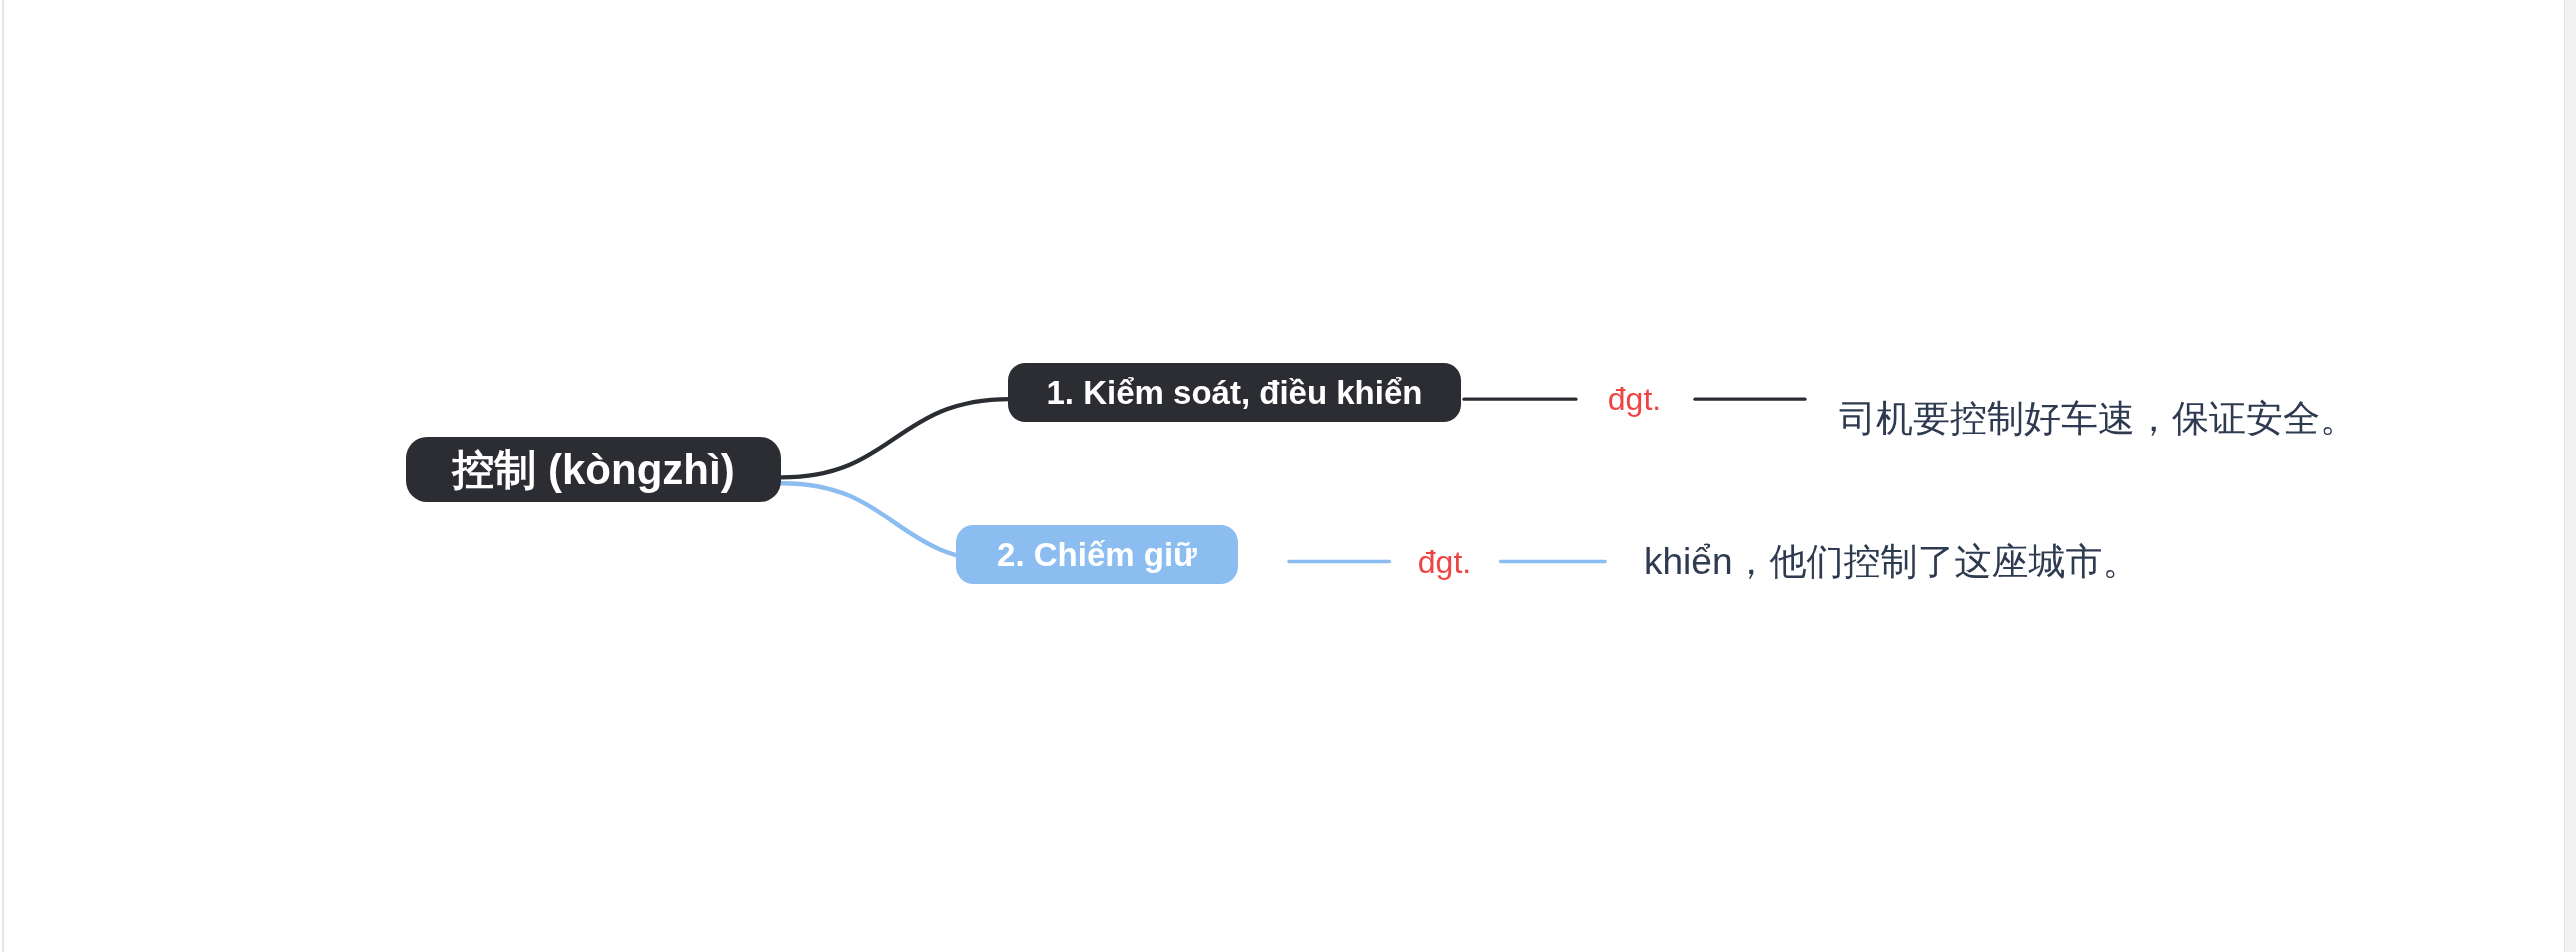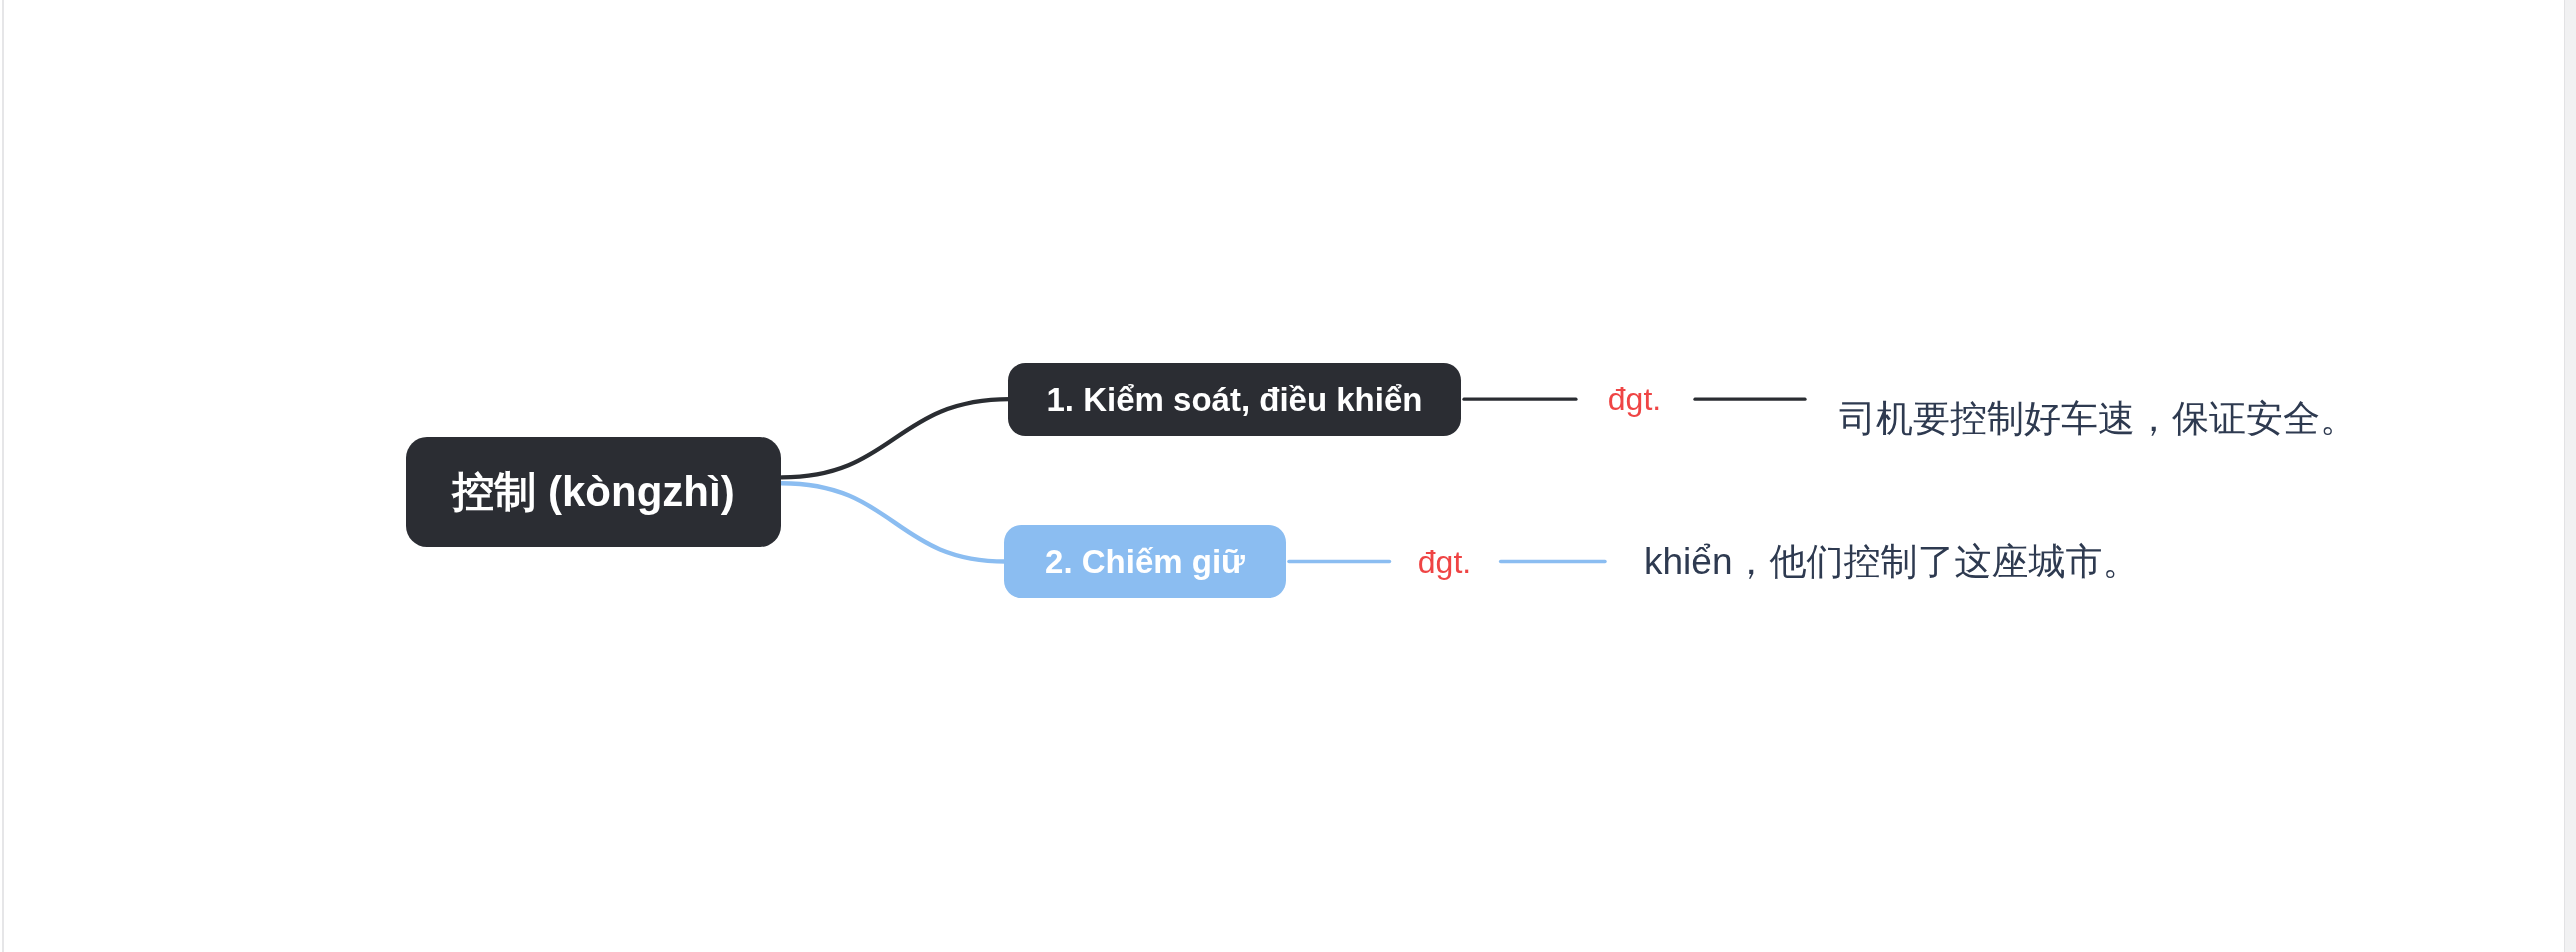--- a/index.html
+++ b/index.html
@@ -34,43 +34,43 @@
     display: flex;
     align-items: center;
     justify-content: center;
     box-sizing: border-box;
     cursor: pointer;
   }
   .node-root {
     left: 406px;
     top: 437px;
     width: 375px;
-    height: 110px;
+    height: 65px;
     border-radius: 21px;
     padding: 12px 23px;
   }
   .node-root .node-label {
     color: #ffffff;
     font-size: 42px;
     font-weight: 700;
     white-space: nowrap;
   }
   .node-branch {
-    height: 73px;
+    height: 59px;
     border-radius: 17.4px;
     padding: 0 25px;
   }
   .node-branch .node-label {
     color: #ffffff;
     font-size: 33px;
     font-weight: 700;
     white-space: nowrap;
   }
   .node-b1 { left: 1008px; top: 363px; width: 453px; }
-  .node-b2 { left: 1004px; top: 525px; width: 282px; }
+  .node-b2 { left: 956px; top: 525px; width: 282px; }
 
   .pos-label {
     position: absolute;
     display: flex;
     align-items: center;
     justify-content: center;
     height: 43px;
     width: 81px;
     font-size: 32px;
     color: #ef4444;

